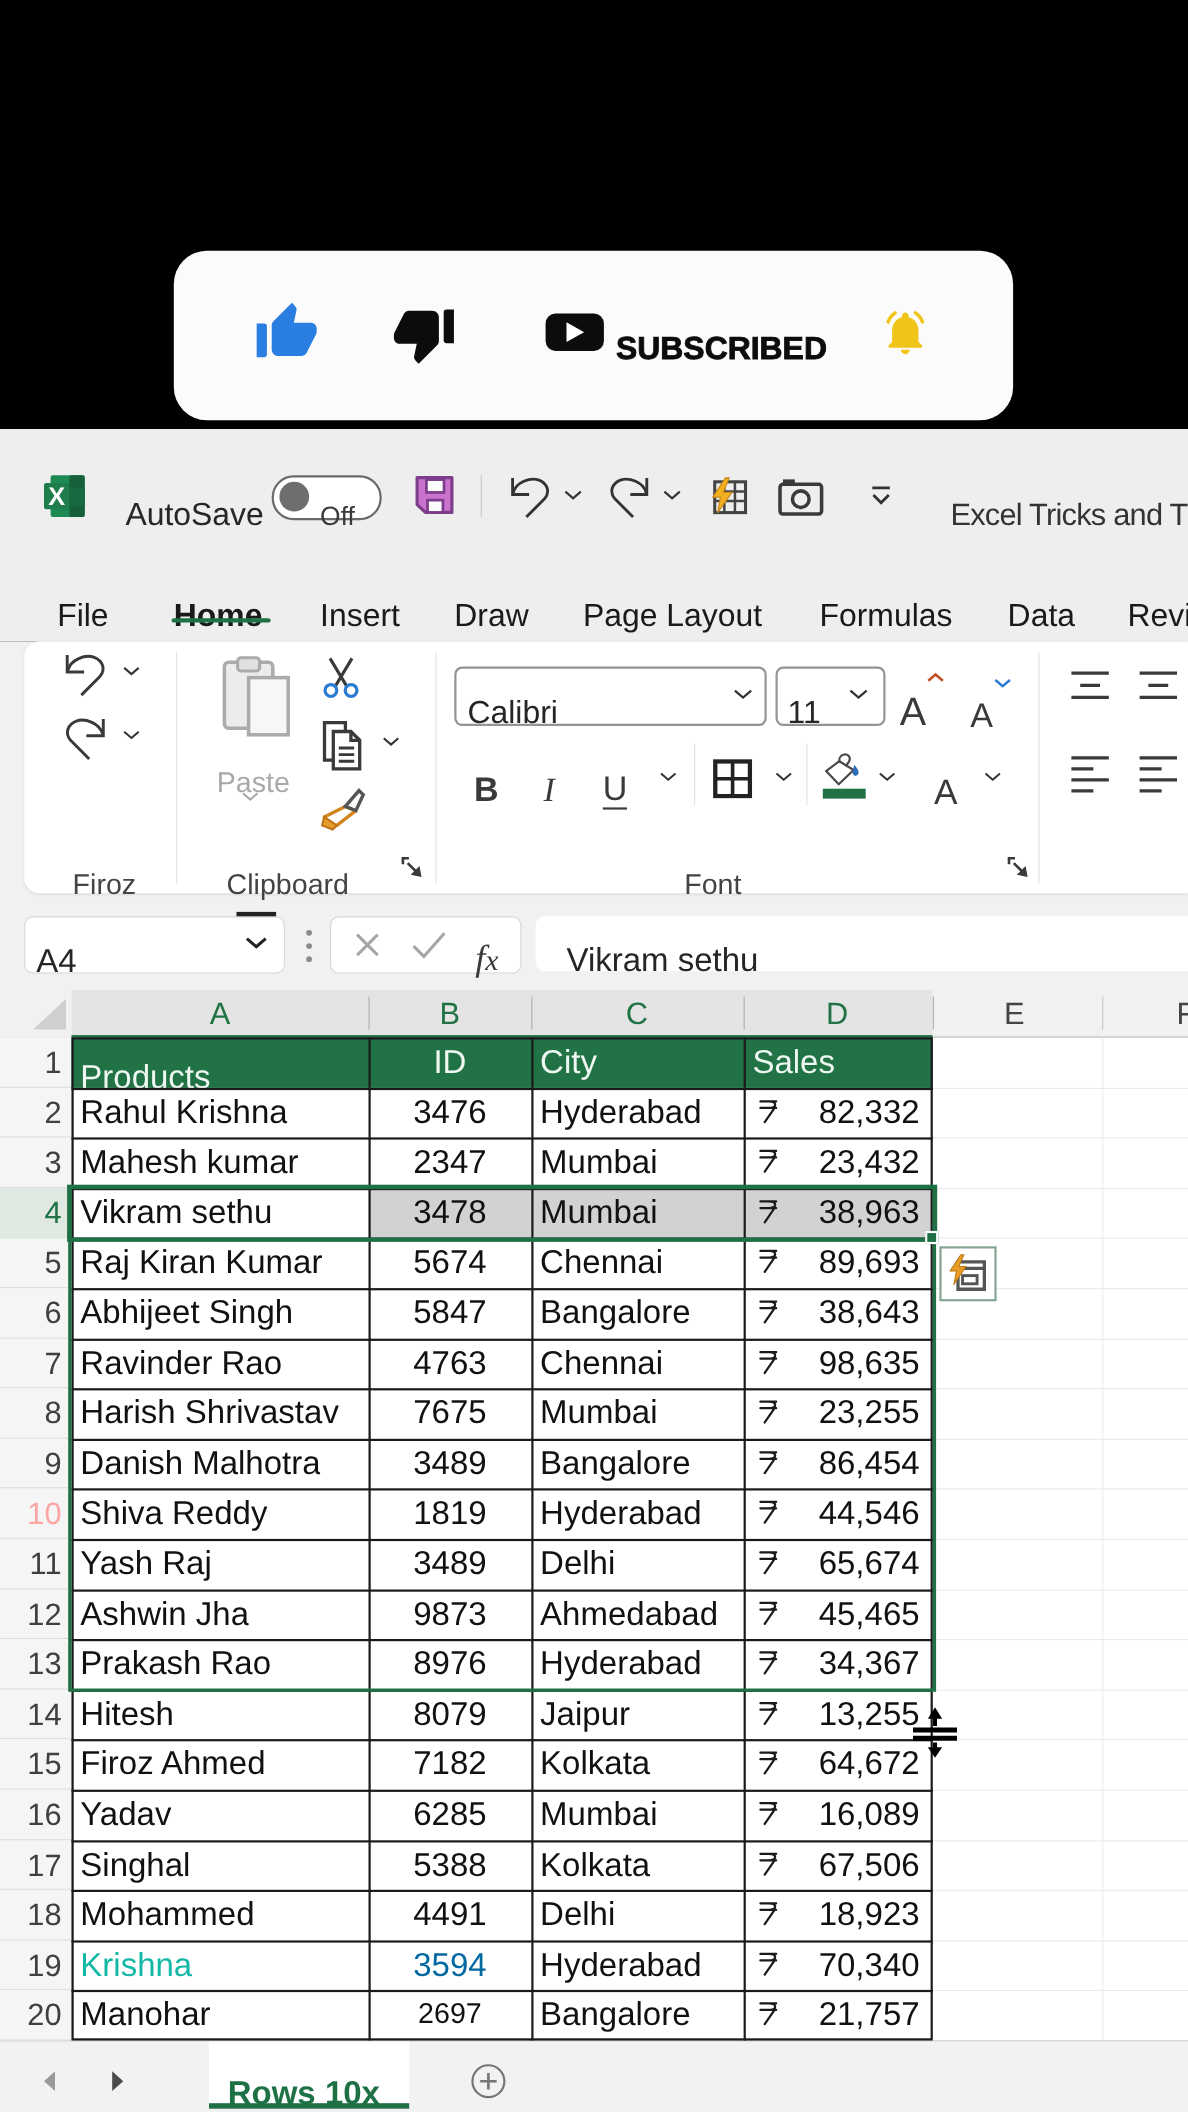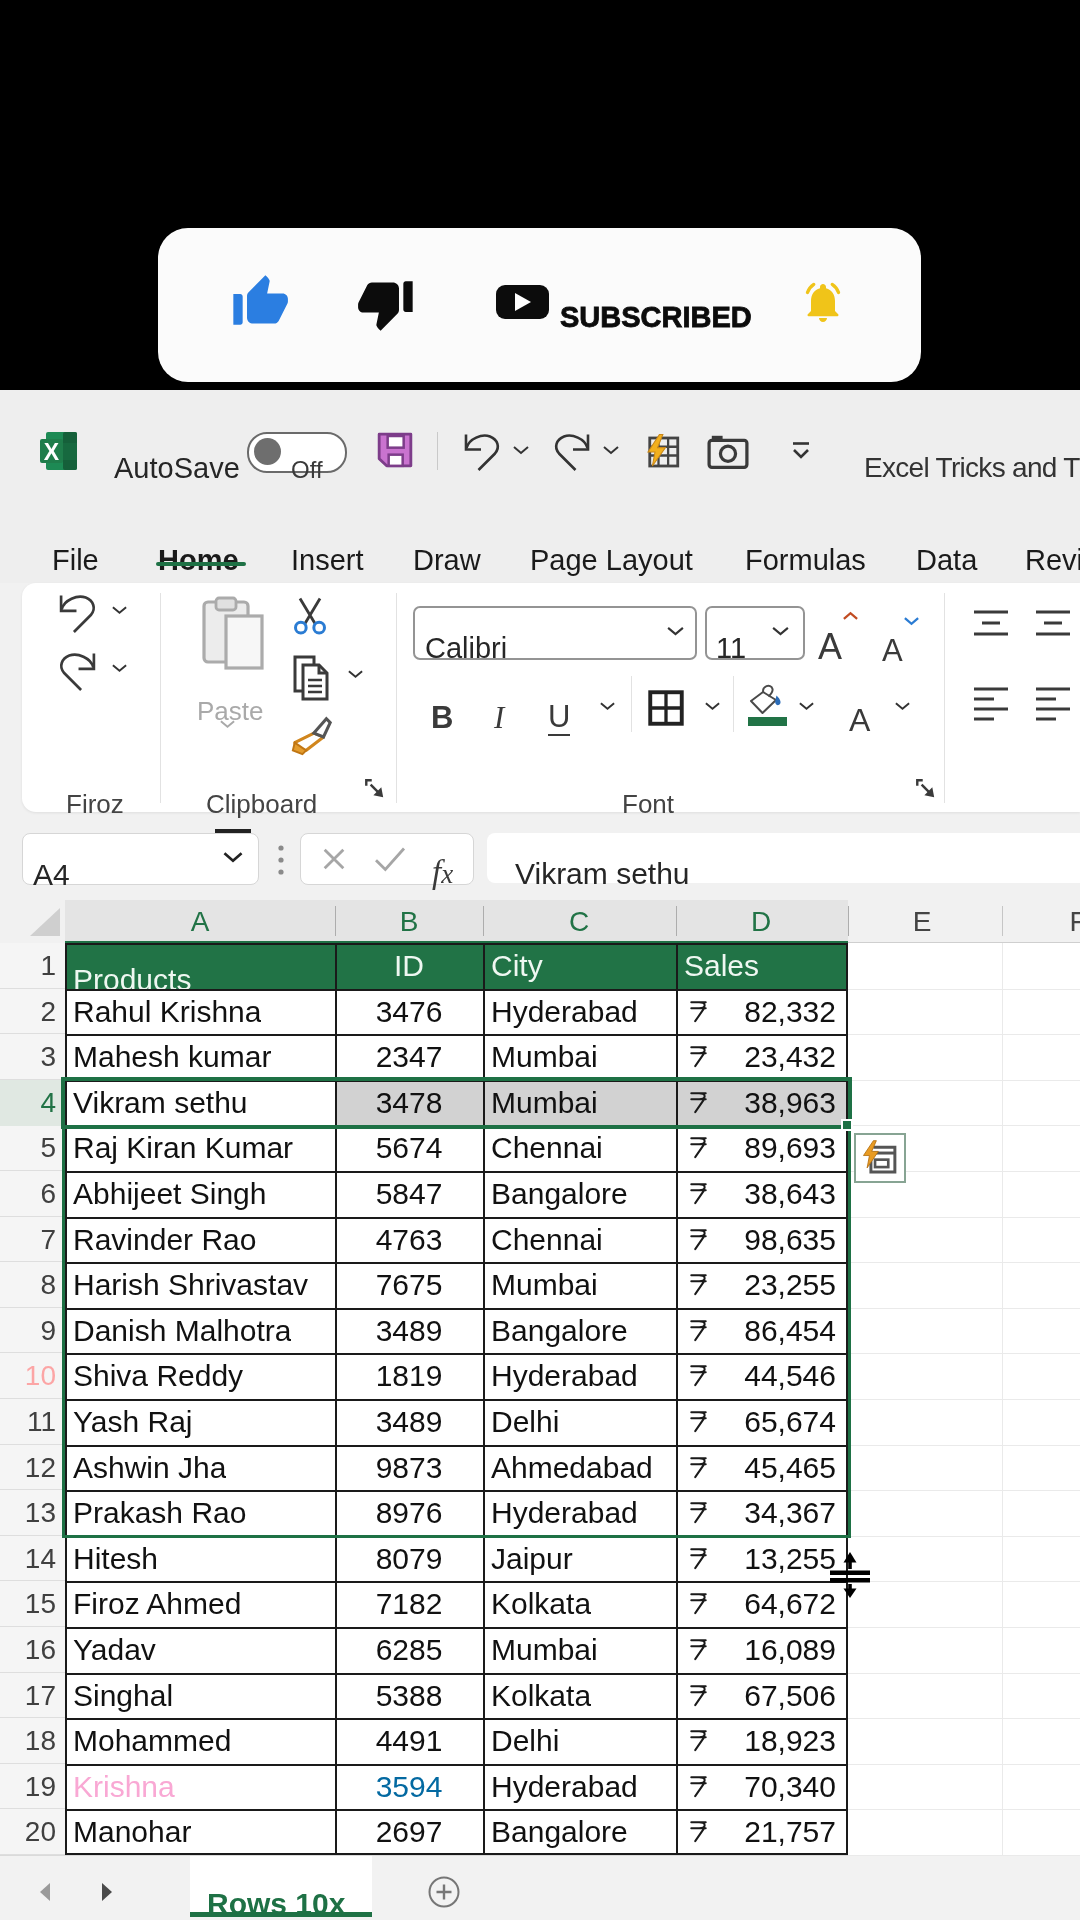--- a/index.html
+++ b/index.html
@@ -455,29 +455,29 @@
         <path fill="none" stroke="#1a1a1a" stroke-width="1.9" stroke-linecap="round" d="M1.2 1.8h13.6M1.2 7.4h13.6M8.5 1.8c3.6 0 5.3 1.1 5.3 2.8 0 1.7-1.7 2.8-5.3 2.8M12.9 8 L4.9 19.6"></path>
       </svg></div>
     <div class="cell" style="left:700px;top:1679px;width:136px;text-align:right;font-size:30px;color:#111;">67,506</div>
     <div class="cell" style="left:73px;top:1724px;font-size:30px;color:#111;">Mohammed</div>
     <div class="cell" style="left:339px;top:1724px;width:140px;text-align:center;font-size:30px;color:#111;">4491</div>
     <div class="cell" style="left:491px;top:1724px;font-size:30px;color:#111;">Delhi</div>
     <div class="cell" style="left:690px;top:1723px;font-size:30px;color:#111;"><svg style="position:relative;top:2px" width="17" height="23" viewBox="0 0 16 21">
         <path fill="none" stroke="#1a1a1a" stroke-width="1.9" stroke-linecap="round" d="M1.2 1.8h13.6M1.2 7.4h13.6M8.5 1.8c3.6 0 5.3 1.1 5.3 2.8 0 1.7-1.7 2.8-5.3 2.8M12.9 8 L4.9 19.6"></path>
       </svg></div>
     <div class="cell" style="left:700px;top:1724px;width:136px;text-align:right;font-size:30px;color:#111;">18,923</div>
-    <div class="cell" style="left:73px;top:1770px;font-size:30px;color:#f9a8d4;">Krishna</div>
+    <div class="cell" style="left:73px;top:1770px;font-size:30px;color:#14b8a6;">Krishna</div>
     <div class="cell" style="left:339px;top:1770px;width:140px;text-align:center;font-size:30px;color:#0369a1;">3594</div>
     <div class="cell" style="left:491px;top:1770px;font-size:30px;color:#111;">Hyderabad</div>
     <div class="cell" style="left:690px;top:1769px;font-size:30px;color:#111;"><svg style="position:relative;top:2px" width="17" height="23" viewBox="0 0 16 21">
         <path fill="none" stroke="#1a1a1a" stroke-width="1.9" stroke-linecap="round" d="M1.2 1.8h13.6M1.2 7.4h13.6M8.5 1.8c3.6 0 5.3 1.1 5.3 2.8 0 1.7-1.7 2.8-5.3 2.8M12.9 8 L4.9 19.6"></path>
       </svg></div>
     <div class="cell" style="left:700px;top:1770px;width:136px;text-align:right;font-size:30px;color:#111;">70,340</div>
     <div class="cell" style="left:73px;top:1815px;font-size:30px;color:#111;">Manohar</div>
-    <div class="cell" style="left:339px;top:1815px;width:140px;text-align:center;font-size:30px;color:#111;">2697</div>
+    <div class="cell" style="left:339px;top:1815px;width:140px;text-align:center;font-size:26px;color:#111;">2697</div>
     <div class="cell" style="left:491px;top:1815px;font-size:30px;color:#111;">Bangalore</div>
     <div class="cell" style="left:690px;top:1814px;font-size:30px;color:#111;"><svg style="position:relative;top:2px" width="17" height="23" viewBox="0 0 16 21">
         <path fill="none" stroke="#1a1a1a" stroke-width="1.9" stroke-linecap="round" d="M1.2 1.8h13.6M1.2 7.4h13.6M8.5 1.8c3.6 0 5.3 1.1 5.3 2.8 0 1.7-1.7 2.8-5.3 2.8M12.9 8 L4.9 19.6"></path>
       </svg></div>
     <div class="cell" style="left:700px;top:1815px;width:136px;text-align:right;font-size:30px;color:#111;">21,757</div>
     <div class="abs" style="left:65px;top:943px;width:783px;height:912px;border:2px solid #1a1a1a;box-sizing:border-box;pointer-events:none;"></div>
     <div class="abs" style="left:65px;top:989px;width:783px;height:2px;background:#1a1a1a;"></div>
     <div class="abs" style="left:65px;top:1034px;width:783px;height:2px;background:#1a1a1a;"></div>
     <div class="abs" style="left:65px;top:1080px;width:783px;height:2px;background:#1a1a1a;"></div>
     <div class="abs" style="left:65px;top:1125px;width:783px;height:2px;background:#1a1a1a;"></div>

